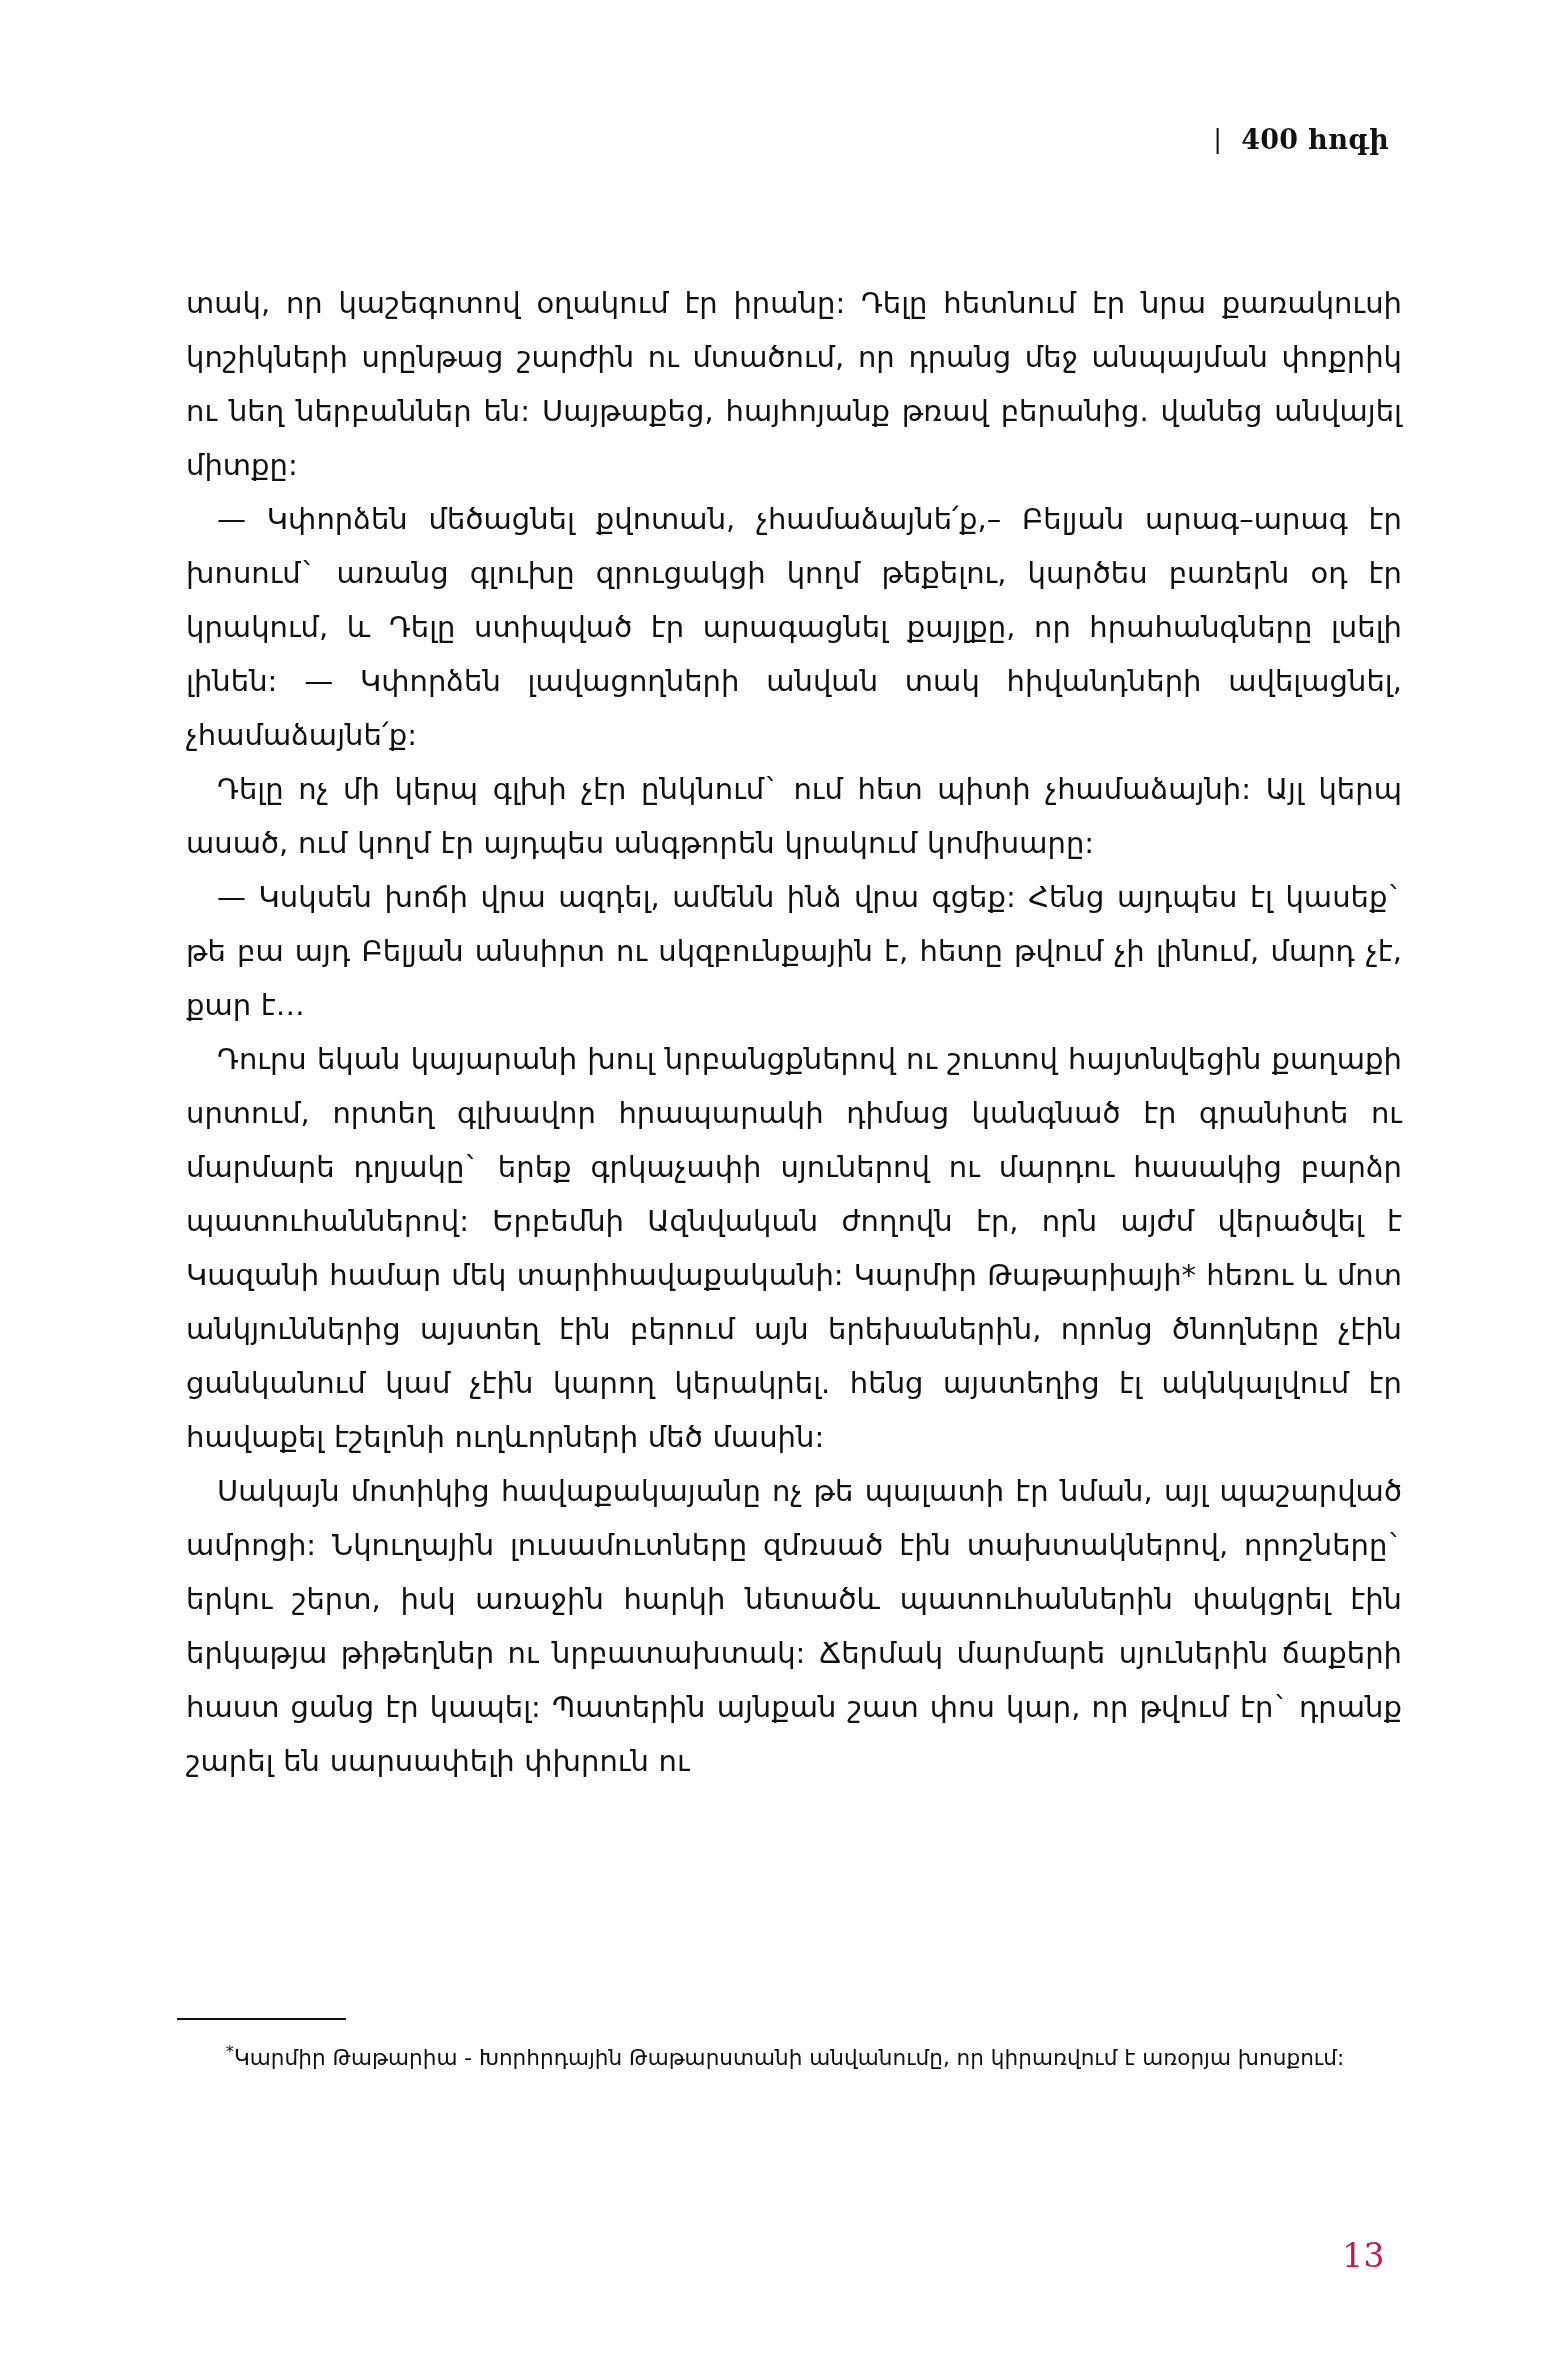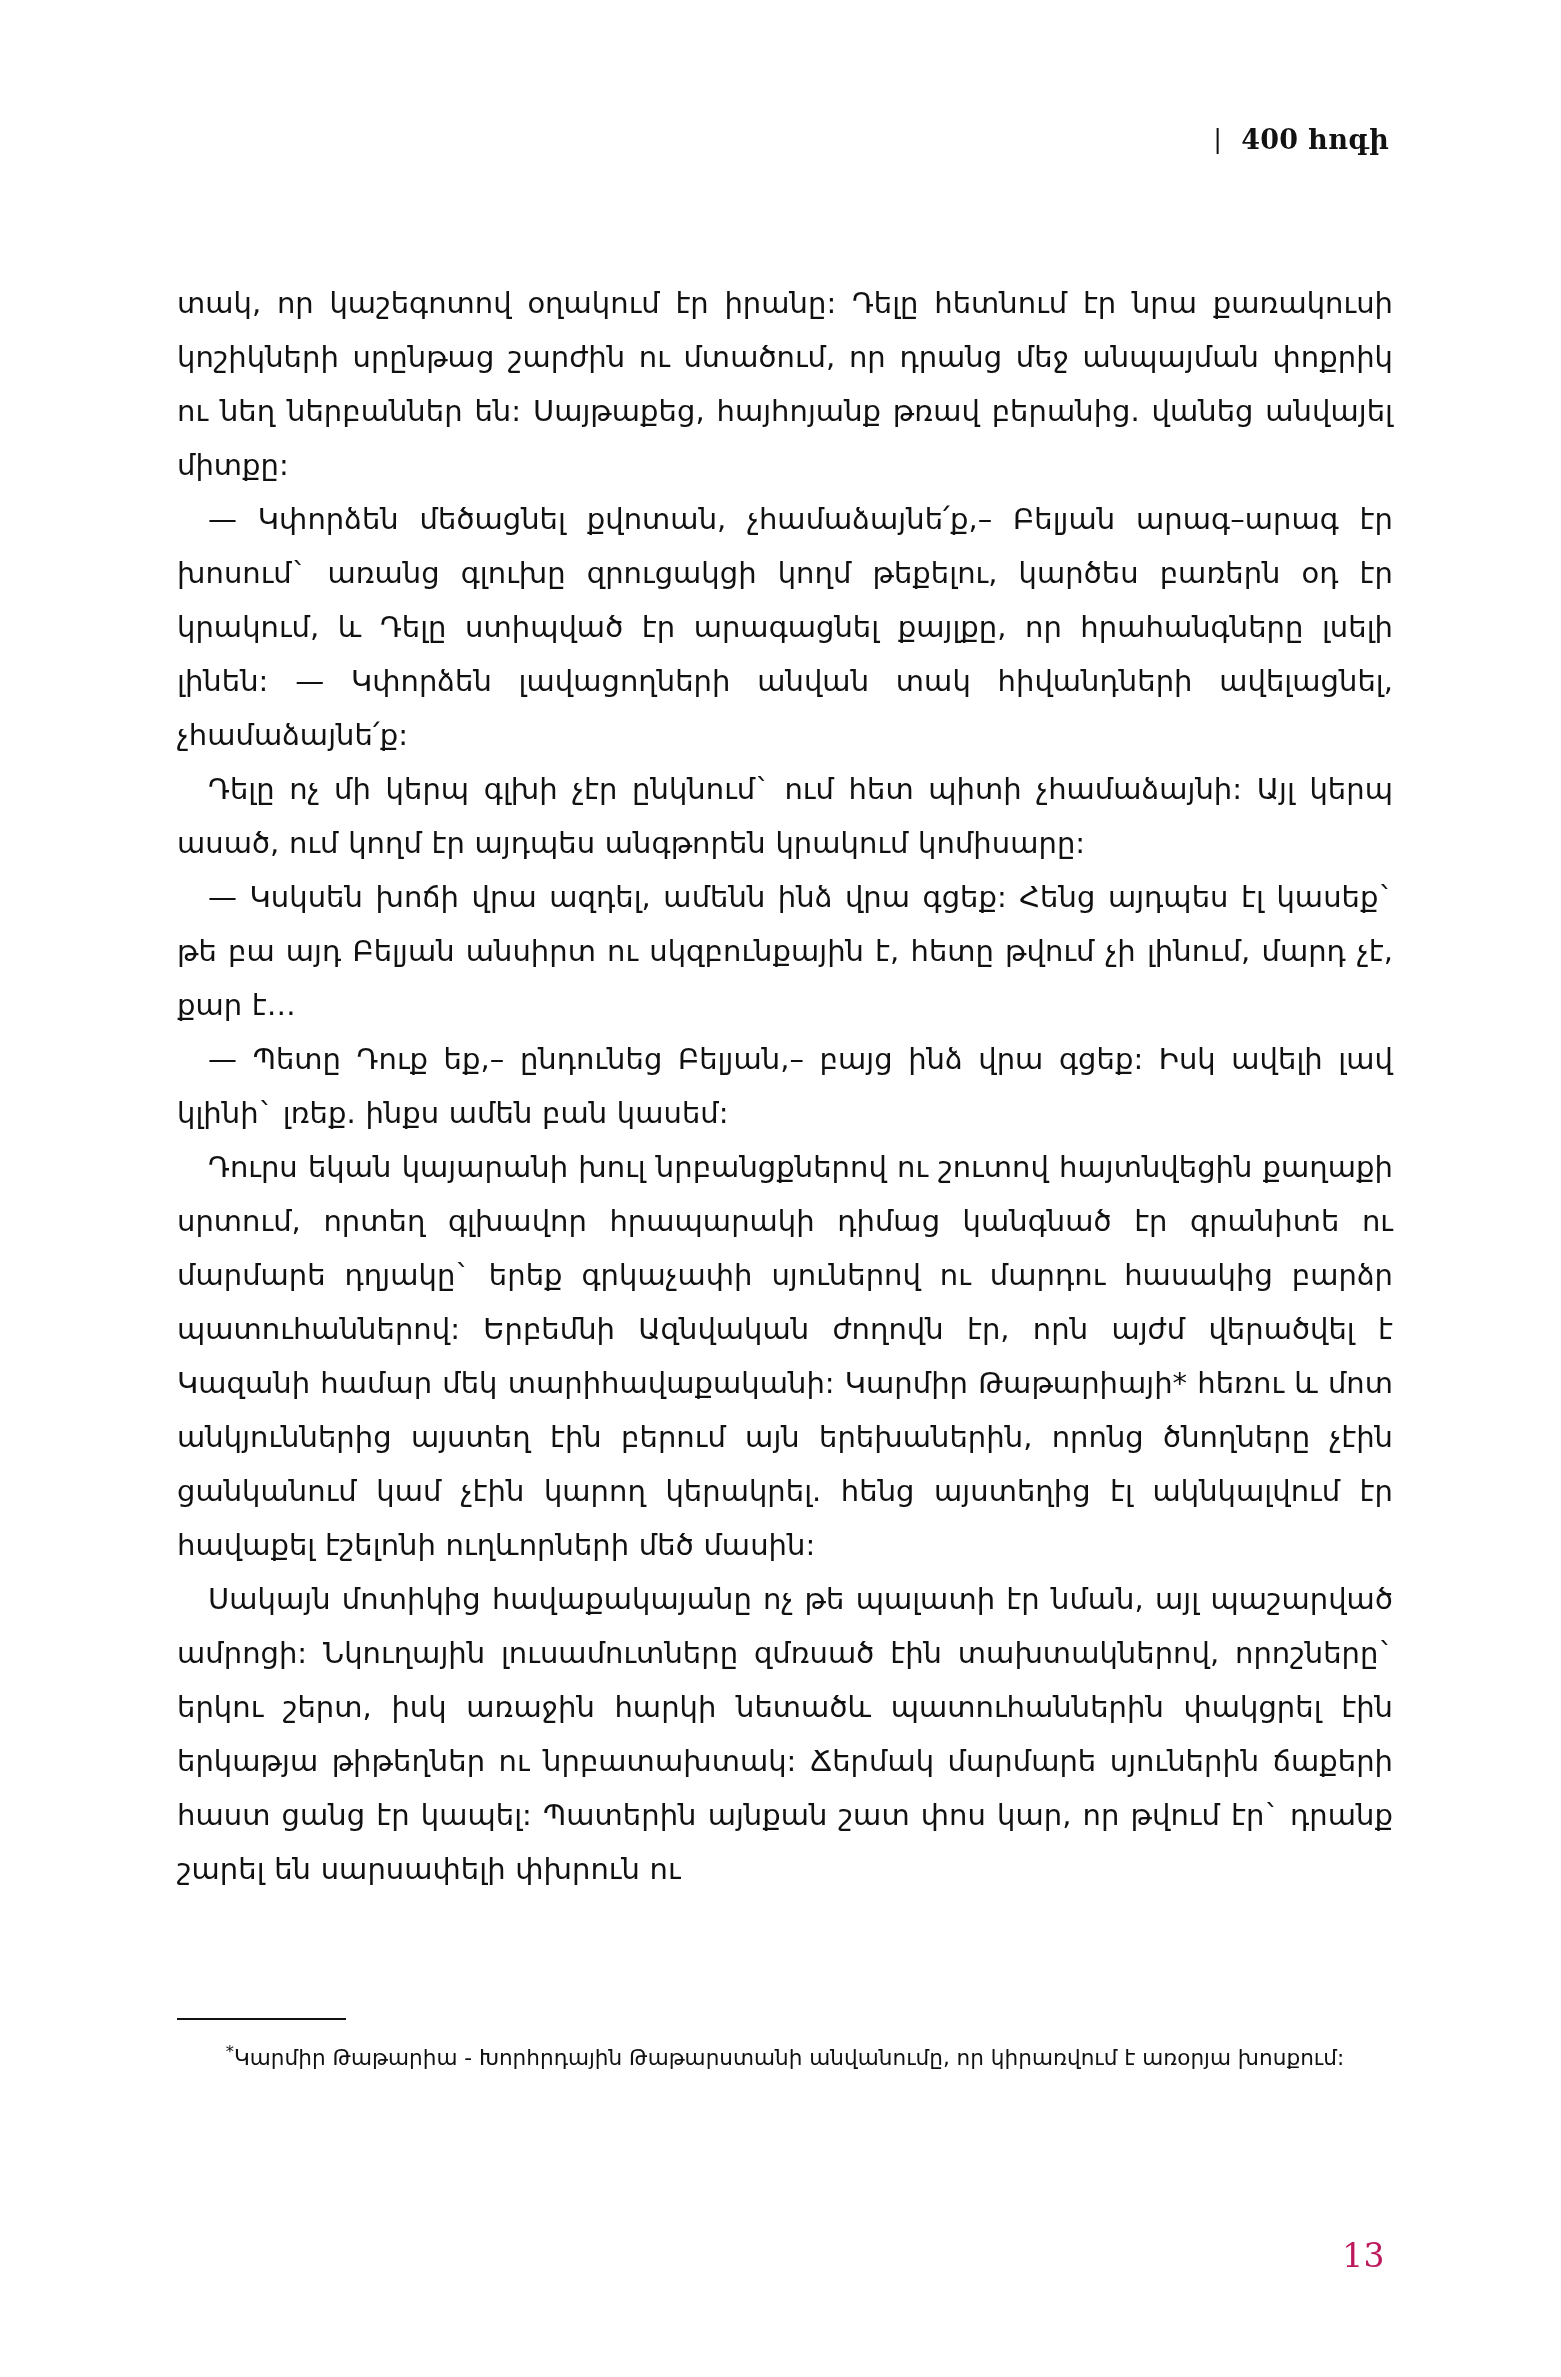--- a/index.html
+++ b/index.html
@@ -44,21 +44,21 @@
     font-weight: 400;
     font-size: 26px;
     color: #121212;
     transform: translateY(-0.9px);
   }
 
   
   .body-block {
     position: absolute;
     top: 276px;
-    left: 177px;
+    left: 186px;
     width: 1216px;
   }
 
   .para {
     margin: 0;
     font-size: 29px;
     line-height: 54px;
     text-align: justify;
     text-justify: inter-word;
     word-spacing: 0.4px;
@@ -120,21 +120,20 @@
       <span class="rh-rule">|</span>
       <span>400 հոգի</span>
     </div>
   </div>
 
   <div class="body-block">
     <p class="para cont">տակ, որ կաշեգոտով օղակում էր իրանը: Դելը հետնում էր նրա քառակուսի կոշիկների սրընթաց շարժին ու մտածում, որ դրանց մեջ անպայման փոքրիկ ու նեղ ներբաններ են: Սայթաքեց, հայհոյանք թռավ բերանից. վանեց անվայել միտքը:</p>
     <p class="para indent">— Կփորձեն մեծացնել քվոտան, չհամաձայնե՛ք,– Բելյան արագ–արագ էր խոսում` առանց գլուխը զրուցակցի կողմ թեքելու, կարծես բառերն օդ էր կրակում, և Դելը ստիպված էր արագացնել քայլքը, որ հրահանգները լսելի լինեն: — Կփորձեն լավացողների անվան տակ հիվանդների ավելացնել, չհամաձայնե՛ք:</p>
     <p class="para indent">Դելը ոչ մի կերպ գլխի չէր ընկնում` ում հետ պիտի չհամաձայնի: Այլ կերպ ասած, ում կողմ էր այդպես անգթորեն կրակում կոմիսարը:</p>
     <p class="para indent">— Կսկսեն խոճի վրա ազդել, ամենն ինձ վրա գցեք: Հենց այդպես էլ կասեք` թե բա այդ Բելյան անսիրտ ու սկզբունքային է, հետը թվում չի լինում, մարդ չէ, քար է…</p>
-    <p class="para indent">— Պետը Դուք եք,– ընդունեց Բելյան,– բայց ինձ վրա գցեք: Իսկ ավելի լավ կլինի` լռեք. ինքս ամեն բան կասեմ:</p>
     <p class="para indent">Դուրս եկան կայարանի խուլ նրբանցքներով ու շուտով հայտնվեցին քաղաքի սրտում, որտեղ գլխավոր հրապարակի դիմաց կանգնած էր գրանիտե ու մարմարե դղյակը` երեք գրկաչափի սյուներով ու մարդու հասակից բարձր պատուհաններով: Երբեմնի Ազնվական ժողովն էր, որն այժմ վերածվել է Կազանի համար մեկ տարիհավաքականի: Կարմիր Թաթարիայի* հեռու և մոտ անկյուններից այստեղ էին բերում այն երեխաներին, որոնց ծնողները չէին ցանկանում կամ չէին կարող կերակրել. հենց այստեղից էլ ակնկալվում էր հավաքել էշելոնի ուղևորների մեծ մասին:</p>
     <p class="para indent">Սակայն մոտիկից հավաքակայանը ոչ թե պալատի էր նման, այլ պաշարված ամրոցի: Նկուղային լուսամուտները զմռսած էին տախտակներով, որոշները` երկու շերտ, իսկ առաջին հարկի նետածև պատուհաններին փակցրել էին երկաթյա թիթեղներ ու նրբատախտակ: Ճերմակ մարմարե սյուներին ճաքերի հաստ ցանց էր կապել: Պատերին այնքան շատ փոս կար, որ թվում էր` դրանք շարել են սարսափելի փխրուն ու</p>
   </div>
 
   <div class="footnote-area">
     <div class="footnote-rule"></div>
     <p class="footnote-text"><span class="fn-marker">*</span><span>Կարմիր Թաթարիա - Խորհրդային Թաթարստանի անվանումը, որ կիրառվում է առօրյա խոսքում:</span></p>
   </div>
 
   <div class="folio">13</div>

